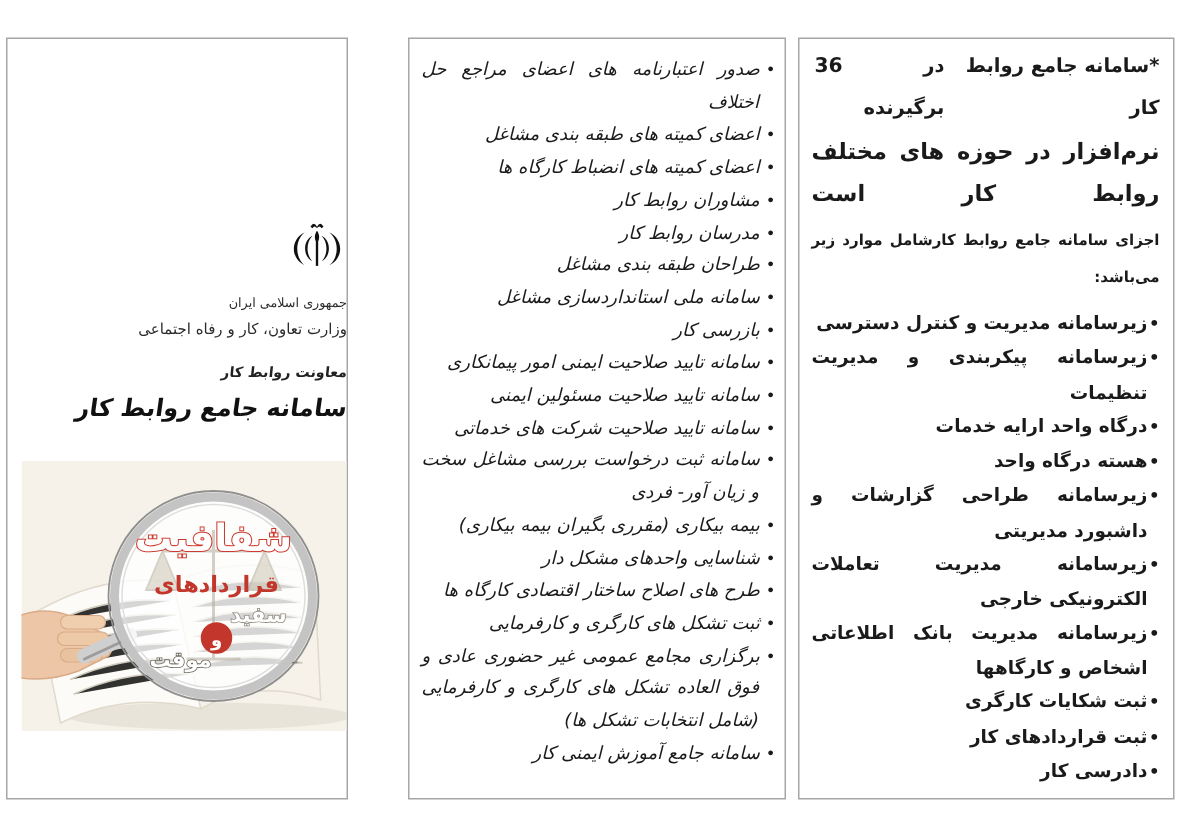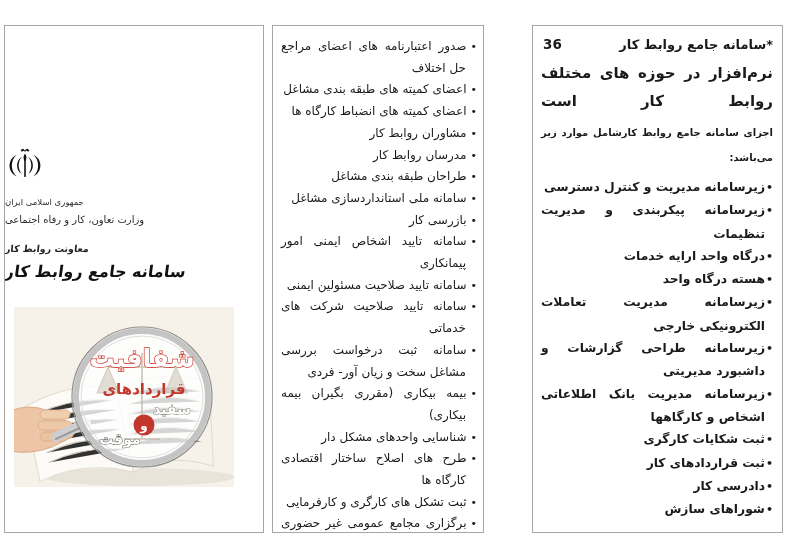--- a/index.html
+++ b/index.html
@@ -5,22 +5,22 @@
   * { margin:0; padding:0; box-sizing:border-box; }
   html,body { background:#ffffff; }
   .page {
     position:relative; width:800px; height:557px; background:#ffffff;
     font-family:"DejaVu Sans", sans-serif; color:#1a1a1a; direction:rtl; overflow:hidden;
   }
   .cell {
     position:absolute; top:25px; height:508px; border:1px solid #a6a6a6;
     background:#ffffff; overflow:hidden;
   }
-  .cell-left   { left:4px;   width:260px; text-align:left; }
-  .cell-middle { left:272px; width:212px; padding:4px 6px 0 8px; }
+  .cell-left   { left:4px;   width:228px; text-align:right; }
+  .cell-middle { left:272px; width:252px; padding:4px 6px 0 8px;font-style:italic; }
   .cell-right  { left:532px; width:251px; padding:4px 9px 0 8px; }
 
   
   .r-header {
     display:flex; justify-content:space-between; align-items:baseline;
     font-weight:bold; font-size:13px; line-height:28px; text-align:right;
   }
   .r-header .num { font-size:13.5px; padding-left:2px; }
   .r-line2 { font-weight:bold; font-size:15px; line-height:28px; text-align:justify; text-align-last:justify; }
   .r-intro { font-weight:bold; font-size:10px; line-height:25px; margin-top:5px; text-align:justify; }
@@ -128,47 +128,48 @@
   <div class="cell cell-middle">
     <div class="bullet-list m-list">
         <div class="bullet-item"><span class="bullet-dot">•</span><span>صدور اعتبارنامه های اعضای مراجع حل اختلاف</span></div>
         <div class="bullet-item"><span class="bullet-dot">•</span><span>اعضای کمیته های طبقه بندی مشاغل</span></div>
         <div class="bullet-item"><span class="bullet-dot">•</span><span>اعضای کمیته های انضباط کارگاه ها</span></div>
         <div class="bullet-item"><span class="bullet-dot">•</span><span>مشاوران روابط کار</span></div>
         <div class="bullet-item"><span class="bullet-dot">•</span><span>مدرسان روابط کار</span></div>
         <div class="bullet-item"><span class="bullet-dot">•</span><span>طراحان طبقه بندی مشاغل</span></div>
         <div class="bullet-item"><span class="bullet-dot">•</span><span>سامانه ملی استانداردسازی مشاغل</span></div>
         <div class="bullet-item"><span class="bullet-dot">•</span><span>بازرسی کار</span></div>
-        <div class="bullet-item"><span class="bullet-dot">•</span><span>سامانه تایید اشخاص ایمنی امور پیمانکاری</span></div>
+        <div class="bullet-item"><span class="bullet-dot">•</span><span>سامانه تایید صلاحیت ایمنی امور پیمانکاری</span></div>
         <div class="bullet-item"><span class="bullet-dot">•</span><span>سامانه تایید صلاحیت مسئولین ایمنی</span></div>
         <div class="bullet-item"><span class="bullet-dot">•</span><span>سامانه تایید صلاحیت شرکت های خدماتی</span></div>
         <div class="bullet-item"><span class="bullet-dot">•</span><span>سامانه ثبت درخواست بررسی مشاغل سخت و زیان آور- فردی</span></div>
         <div class="bullet-item"><span class="bullet-dot">•</span><span>بیمه بیکاری (مقرری بگیران بیمه بیکاری)</span></div>
         <div class="bullet-item"><span class="bullet-dot">•</span><span>شناسایی واحدهای مشکل دار</span></div>
         <div class="bullet-item"><span class="bullet-dot">•</span><span>طرح های اصلاح ساختار اقتصادی کارگاه ها</span></div>
         <div class="bullet-item"><span class="bullet-dot">•</span><span>ثبت تشکل های کارگری و کارفرمایی</span></div>
         <div class="bullet-item"><span class="bullet-dot">•</span><span>برگزاری مجامع عمومی غیر حضوری عادی و فوق العاده تشکل های کارگری و کارفرمایی (شامل انتخابات تشکل ها)</span></div>
         <div class="bullet-item"><span class="bullet-dot">•</span><span>سامانه جامع آموزش ایمنی کار</span></div>
       </div>
   </div>
 
   <div class="cell cell-right">
     <div class="r-header">
       <span><span>*</span><span>سامانه جامع روابط کار</span></span>
+      <span>در برگیرنده</span>
       <span class="num">36</span>
     </div>
     <div class="r-line2">نرم‌افزار در حوزه های مختلف روابط کار است</div>
     <div class="r-intro">اجزای سامانه جامع روابط کارشامل موارد زیر می‌باشد:</div>
     <div class="bullet-list r-list">
         <div class="bullet-item"><span class="bullet-dot">•</span><span>زیرسامانه مدیریت و کنترل دسترسی</span></div>
         <div class="bullet-item"><span class="bullet-dot">•</span><span>زیرسامانه پیکربندی و مدیریت تنظیمات</span></div>
         <div class="bullet-item"><span class="bullet-dot">•</span><span>درگاه واحد ارایه خدمات</span></div>
         <div class="bullet-item"><span class="bullet-dot">•</span><span>هسته درگاه واحد</span></div>
+        <div class="bullet-item"><span class="bullet-dot">•</span><span>زیرسامانه طراحی گزارشات و داشبورد مدیریتی</span></div>
         <div class="bullet-item"><span class="bullet-dot">•</span><span>زیرسامانه مدیریت تعاملات الکترونیکی خارجی</span></div>
-        <div class="bullet-item"><span class="bullet-dot">•</span><span>زیرسامانه طراحی گزارشات و داشبورد مدیریتی</span></div>
         <div class="bullet-item"><span class="bullet-dot">•</span><span>زیرسامانه مدیریت بانک اطلاعاتی اشخاص و کارگاهها</span></div>
         <div class="bullet-item"><span class="bullet-dot">•</span><span>ثبت شکایات کارگری</span></div>
         <div class="bullet-item"><span class="bullet-dot">•</span><span>ثبت قراردادهای کار</span></div>
         <div class="bullet-item"><span class="bullet-dot">•</span><span>دادرسی کار</span></div>
         <div class="bullet-item"><span class="bullet-dot">•</span><span>شوراهای سازش</span></div>
       </div>
   </div>
 
 </div>
 

